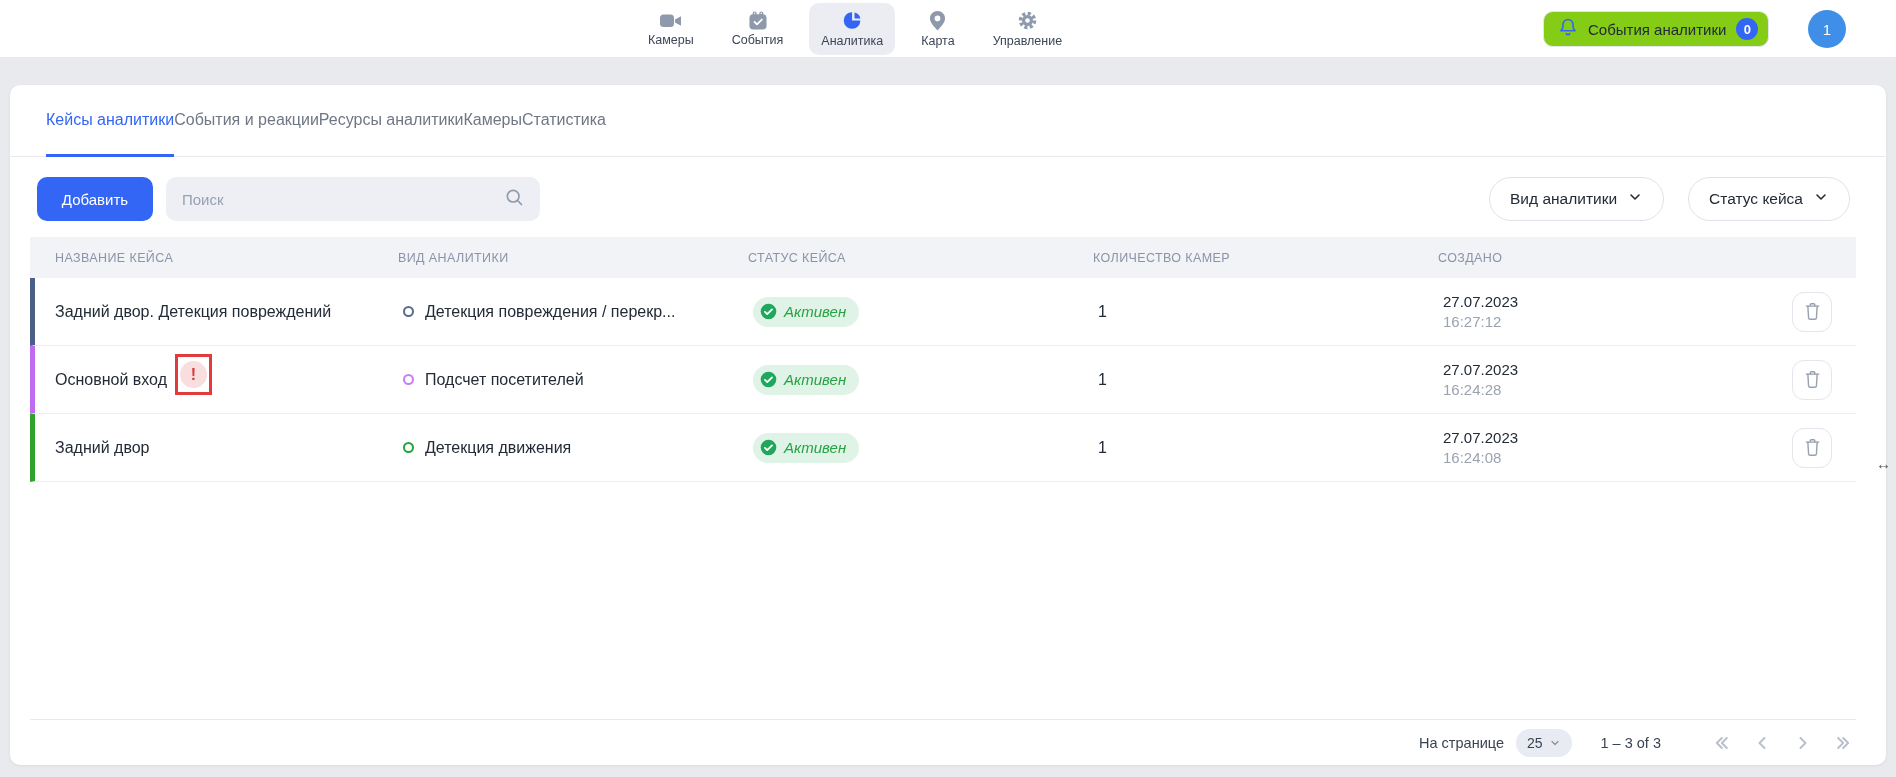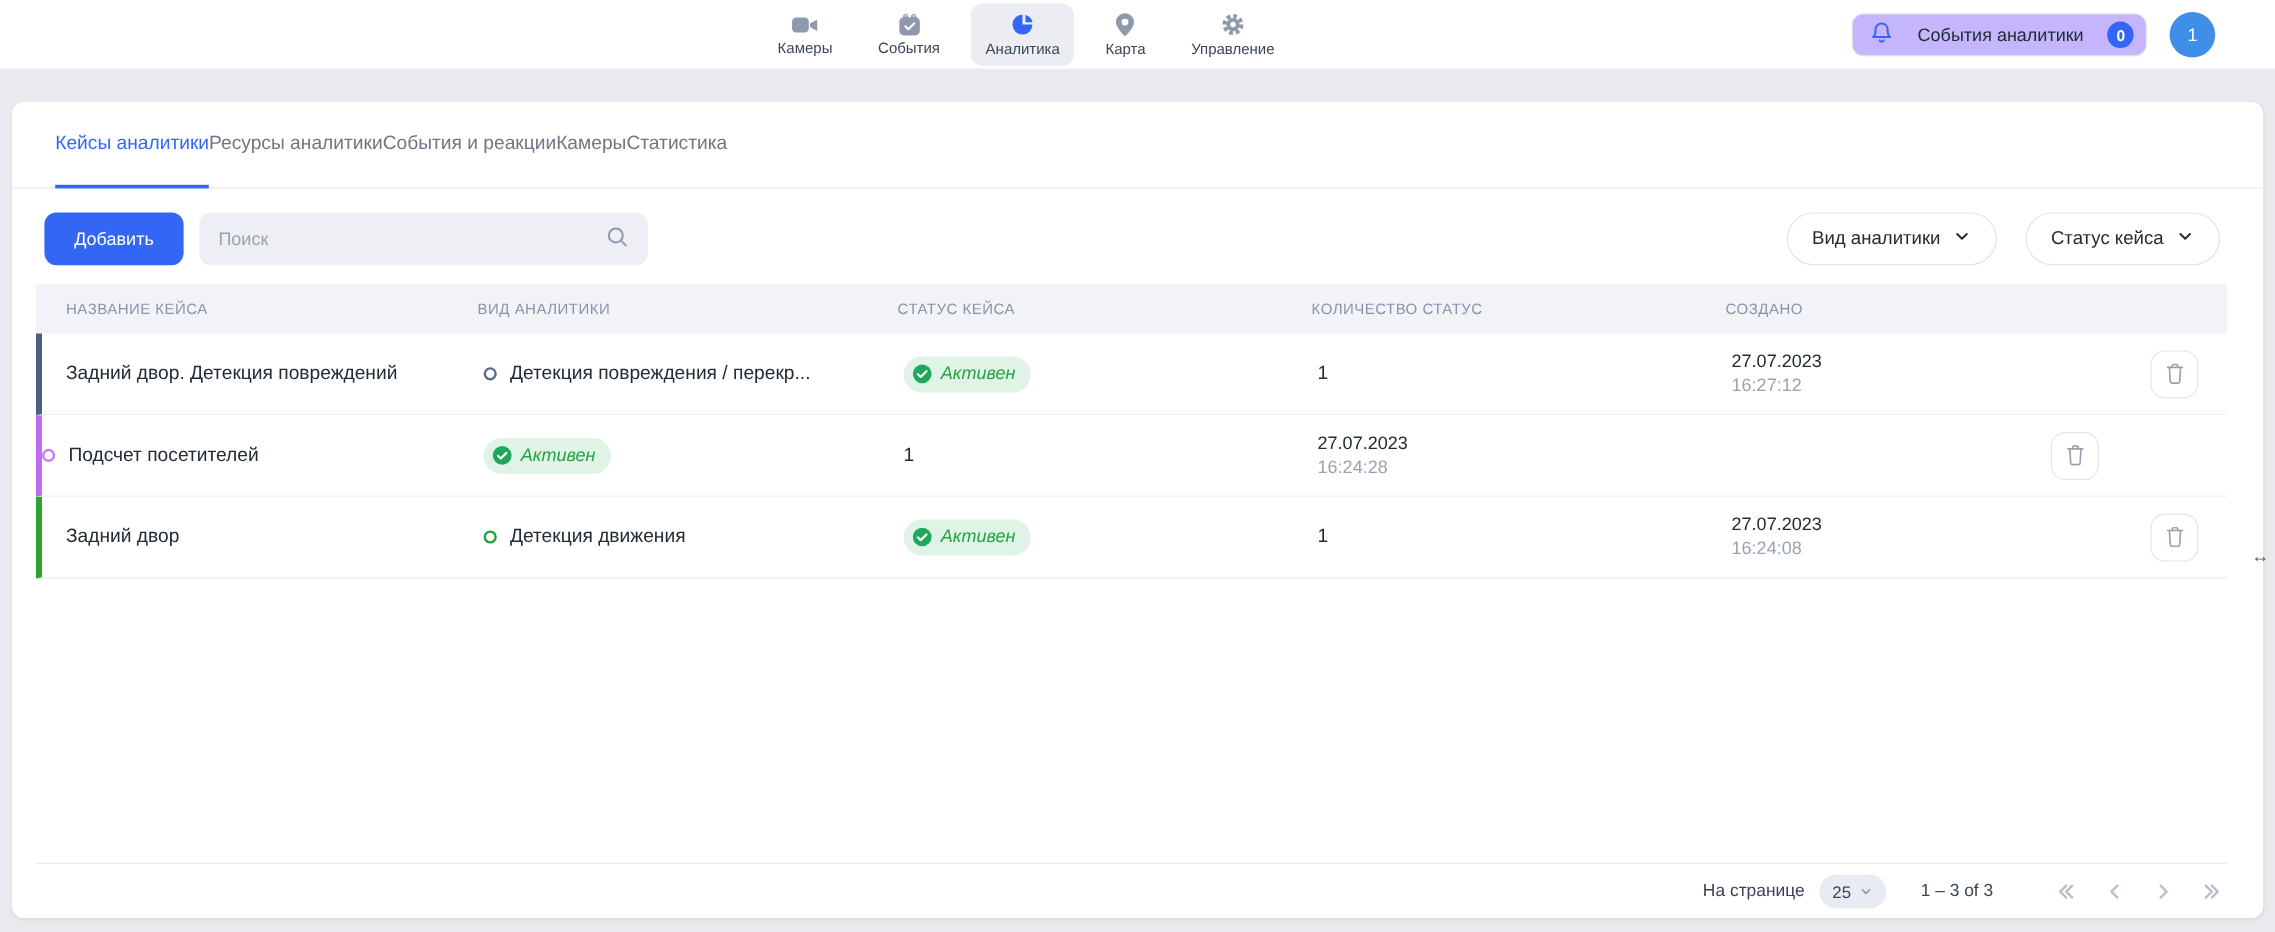--- a/index.html
+++ b/index.html
@@ -7,21 +7,21 @@
   body { background:#E9EAEE; font-family:"Liberation Sans", sans-serif; color:#222B36; position:relative; overflow:hidden; }
 
   
   .topbar { position:absolute; left:0; top:0; width:1896px; height:58px; background:#fff; border-bottom:1px solid #E7E9EE; }
   .nav-group { position:absolute; left:636px; top:0; height:58px; display:flex; align-items:stretch; gap:14px; }
   .nav-item { display:flex; flex-direction:column; align-items:center; justify-content:center; gap:3px; padding:0 12px; cursor:pointer; border-radius:10px; margin:3px 0; }
   .nav-item .nav-label { font-size:12.5px; color:#3C4657; white-space:nowrap; }
   .nav-item.active { background:#ECEDF3; }
   .nav-item svg { display:block; }
 
-  .events-btn { position:absolute; left:1543px; top:11px; height:36px; display:flex; align-items:center; gap:20px; padding:0 10px 0 14px; border:1px solid #E2E5EA; border-radius:10px; background:#c4b5fd; cursor:pointer; }
+  .events-btn { position:absolute; left:1543px; top:11px; height:36px; display:flex; align-items:center; gap:10px; padding:0 10px 0 14px; border:1px solid #E2E5EA; border-radius:10px; background:#84cc16; cursor:pointer; }
   .events-btn .label { font-size:15px; color:#222B36; white-space:nowrap; }
   .events-badge { min-width:22px; height:22px; border-radius:11px; background:#3366F5; color:#fff; font-size:13px; font-weight:bold; display:flex; align-items:center; justify-content:center; }
   .avatar { position:absolute; left:1808px; top:10px; width:38px; height:38px; border-radius:50%; background:#3F8EE8; color:#fff; font-size:15px; display:flex; align-items:center; justify-content:center; cursor:pointer; }
 
   
   .card { position:absolute; left:10px; top:85px; width:1876px; height:680px; background:#fff; border-radius:10px; box-shadow:0 1px 3px rgba(30,40,60,.07); }
 
   
   .tabs { position:absolute; left:0; top:0; right:0; height:72px; border-bottom:1px solid #E8EAEF; display:flex; align-items:stretch; padding-left:36px; }
   .tab { display:flex; align-items:center; font-size:16px; color:#6F7785; cursor:pointer; border-bottom:3px solid transparent; margin-bottom:-1px; white-space:nowrap; }
@@ -146,22 +146,22 @@
     <span class="events-badge">0</span>
   </div>
 
   <div class="avatar">1</div>
 </div>
 
 <div class="card">
 
   <div class="tabs">
     <div class="tab active">Кейсы аналитики</div>
+    <div class="tab">События и реакции</div>
     <div class="tab">Ресурсы аналитики</div>
-    <div class="tab">События и реакции</div>
     <div class="tab">Камеры</div>
     <div class="tab">Статистика</div>
   </div>
 
   <div class="toolbar">
     <div class="toolbar-left">
       <button class="add-btn">Добавить</button>
       <div class="search-box">
         <input type="text" placeholder="Поиск" style="">
         <span>
@@ -190,21 +190,21 @@
         </span>
       </div>
     </div>
   </div>
 
   <div class="table">
     <div class="tgrid thead">
       <div class="th">НАЗВАНИЕ КЕЙСА</div>
       <div class="th">ВИД АНАЛИТИКИ</div>
       <div class="th">СТАТУС КЕЙСА</div>
-      <div class="th">КОЛИЧЕСТВО СТАТУС</div>
+      <div class="th">КОЛИЧЕСТВО КАМЕР</div>
       <div class="th">СОЗДАНО</div>
       <div class="th"></div>
     </div>
 
     <div class="tgrid trow accent-0">
       <div class="name-cell">
           <span>Задний двор. Детекция повреждений</span>
         </div>
       <div class="type-cell">
         <span class="ring ring-0"></span>
@@ -229,20 +229,26 @@
           <svg width="17" height="19" viewBox="0 0 22 24" fill="none" stroke="#98A1AF" stroke-width="1.8" stroke-linecap="round">
               <path d="M3 5 h16"></path>
               <path d="M8 5 V3.5 A1.5 1.5 0 0 1 9.5 2 h3 A1.5 1.5 0 0 1 14 3.5 V5"></path>
               <path d="M5 5 l0.9 15.3 a2 2 0 0 0 2 1.7 h6.2 a2 2 0 0 0 2 -1.7 L17 5"></path>
             </svg>
         </button>
       </div>
     </div>
 
     <div class="tgrid trow accent-1">
+      <div class="name-cell">
+        <span>Основной вход</span>
+        <span class="alert-box">
+          <span class="alert-circle">!</span>
+        </span>
+      </div>
       <div class="type-cell">
         <span class="ring ring-1"></span>
         <span>Подсчет посетителей</span>
       </div>
       <div>
         <span class="status-badge">
           <svg width="17" height="17" viewBox="0 0 24 24">
               <circle cx="12" cy="12" r="11" fill="#1FA75C"></circle>
               <path d="M7 12.5 l3.2 3.2 L17 9" stroke="#fff" stroke-width="2.6" fill="none" stroke-linecap="round" stroke-linejoin="round"></path>
             </svg>

